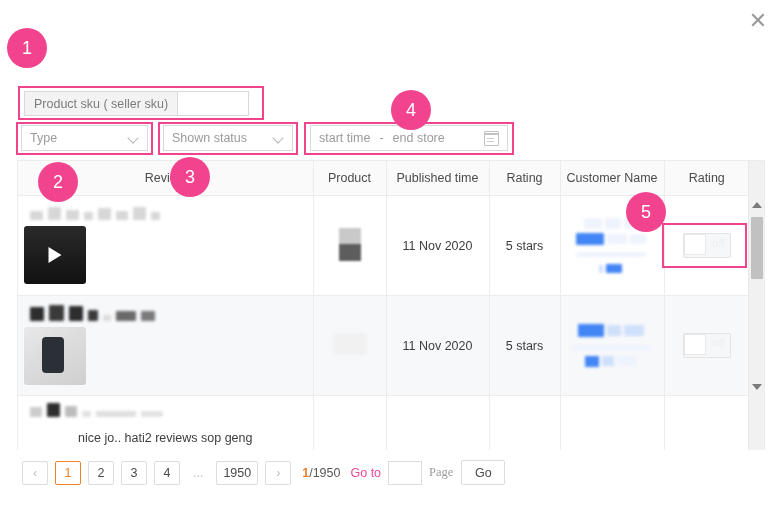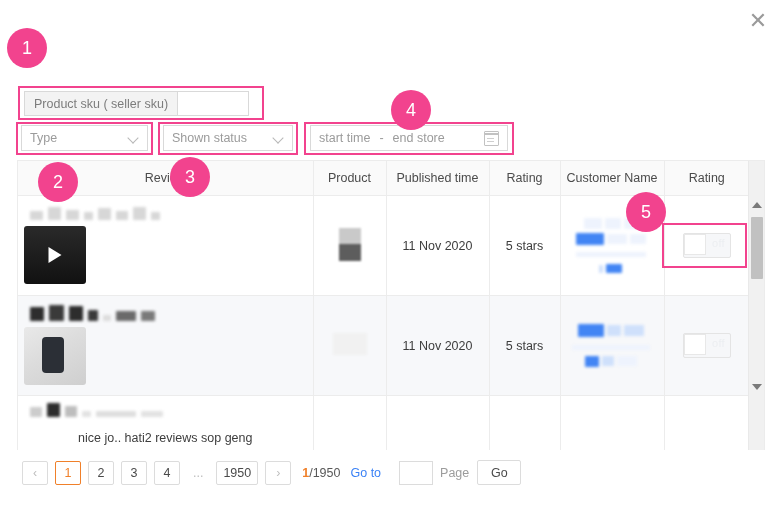--- a/index.html
+++ b/index.html
@@ -356,32 +356,32 @@
   .pg.current { border-color: #f0802a; color: #f0802a; }
   .pg.nav { color: #bdbdbd; }
   .pg.ellipsis {
     border: none; background: none;
     color: #bdbdbd; min-width: 16px;
     margin-right: 7px;
     cursor: default;
   }
   .pg-count { margin: 0 10px 0 4px; color: #585858; }
   .pg-count b { color: #f0802a; font-weight: bold; }
-  .goto-label { color: #3b82f6; margin-right: 18px; }
+  .goto-label { color: #ec4899; margin-right: 7px; }
   .goto-input {
     width: 34px; height: 24px;
     border: 1px solid #dcdcdc;
     background: #fff;
     outline: none;
     font-family: "Liberation Sans", sans-serif;
     font-size: 12.5px;
     box-sizing: border-box;
     margin-right: 7px;
   }
-  .page-label { color: #9c9c9c; margin-right: 8px; }
+  .page-label { color: #9c9c9c; margin-right: 8px; font-family: Liberation Serif, serif; }
   .go-btn {
     width: 44px; height: 25px;
     border: 1px solid #dcdcdc;
     background: #fff;
     font-family: "Liberation Sans", sans-serif;
     font-size: 12.5px;
     color: #4a4a4a;
     cursor: pointer;
     border-radius: 2px;
   }

